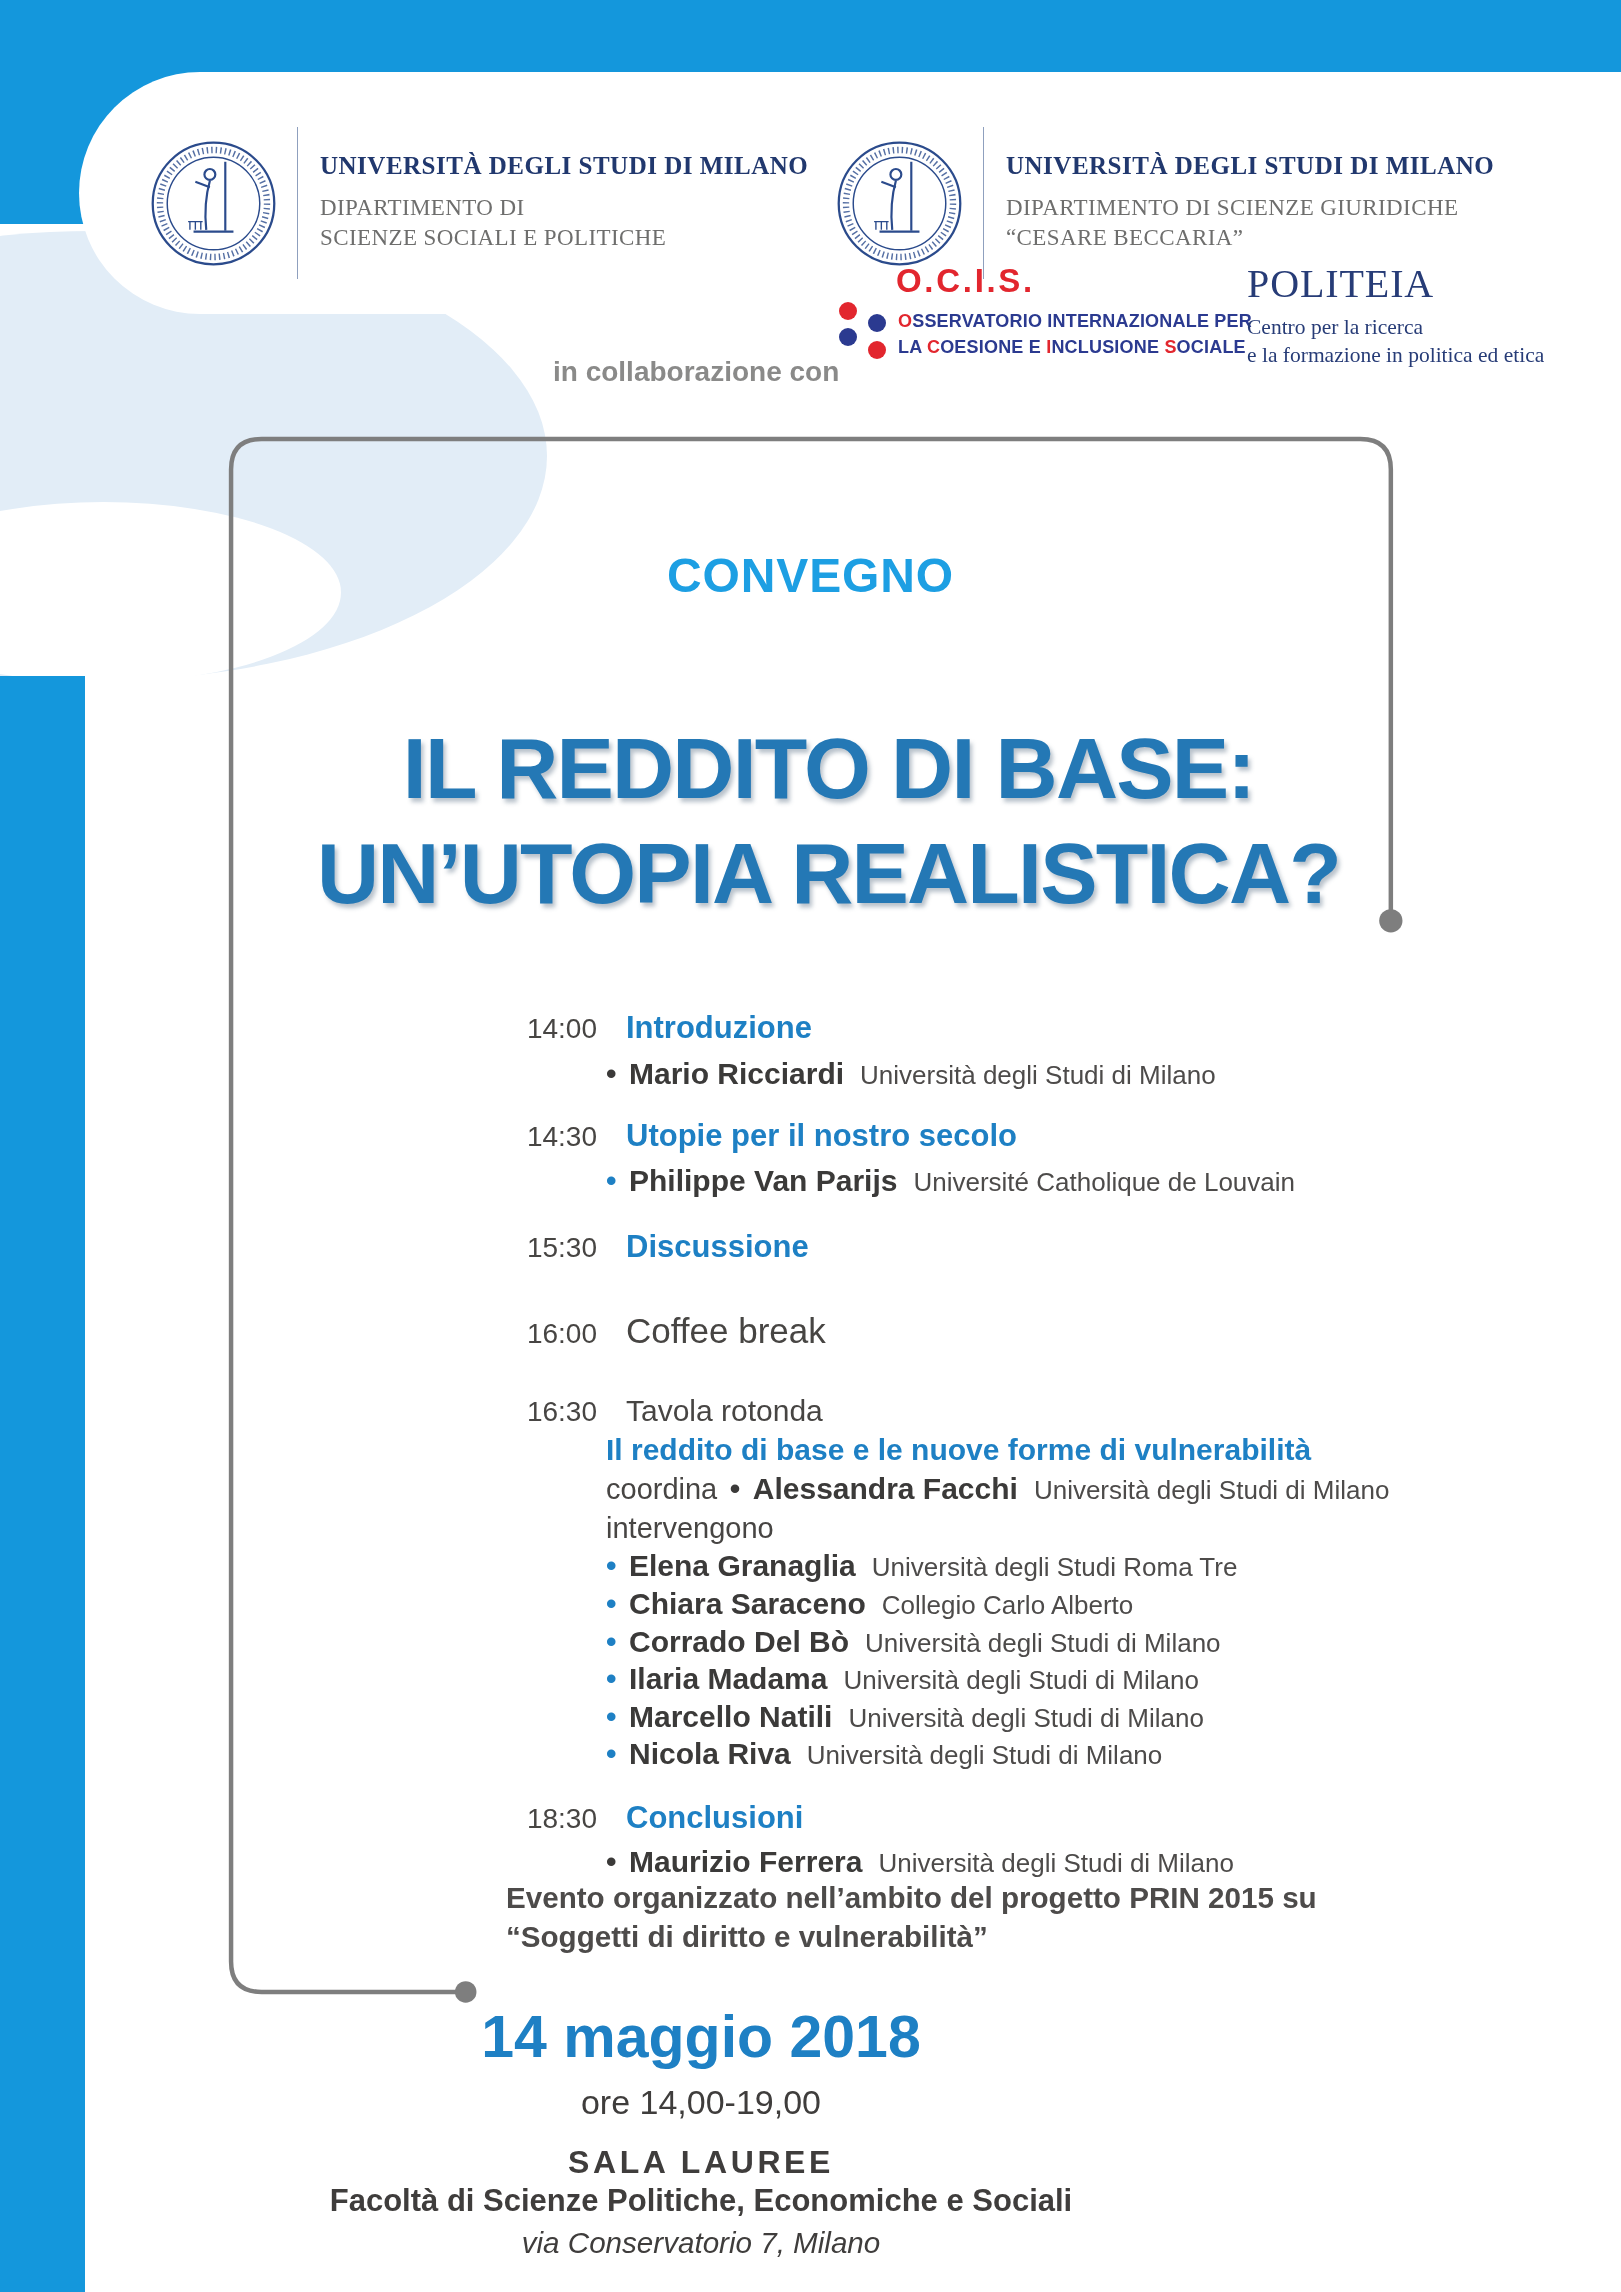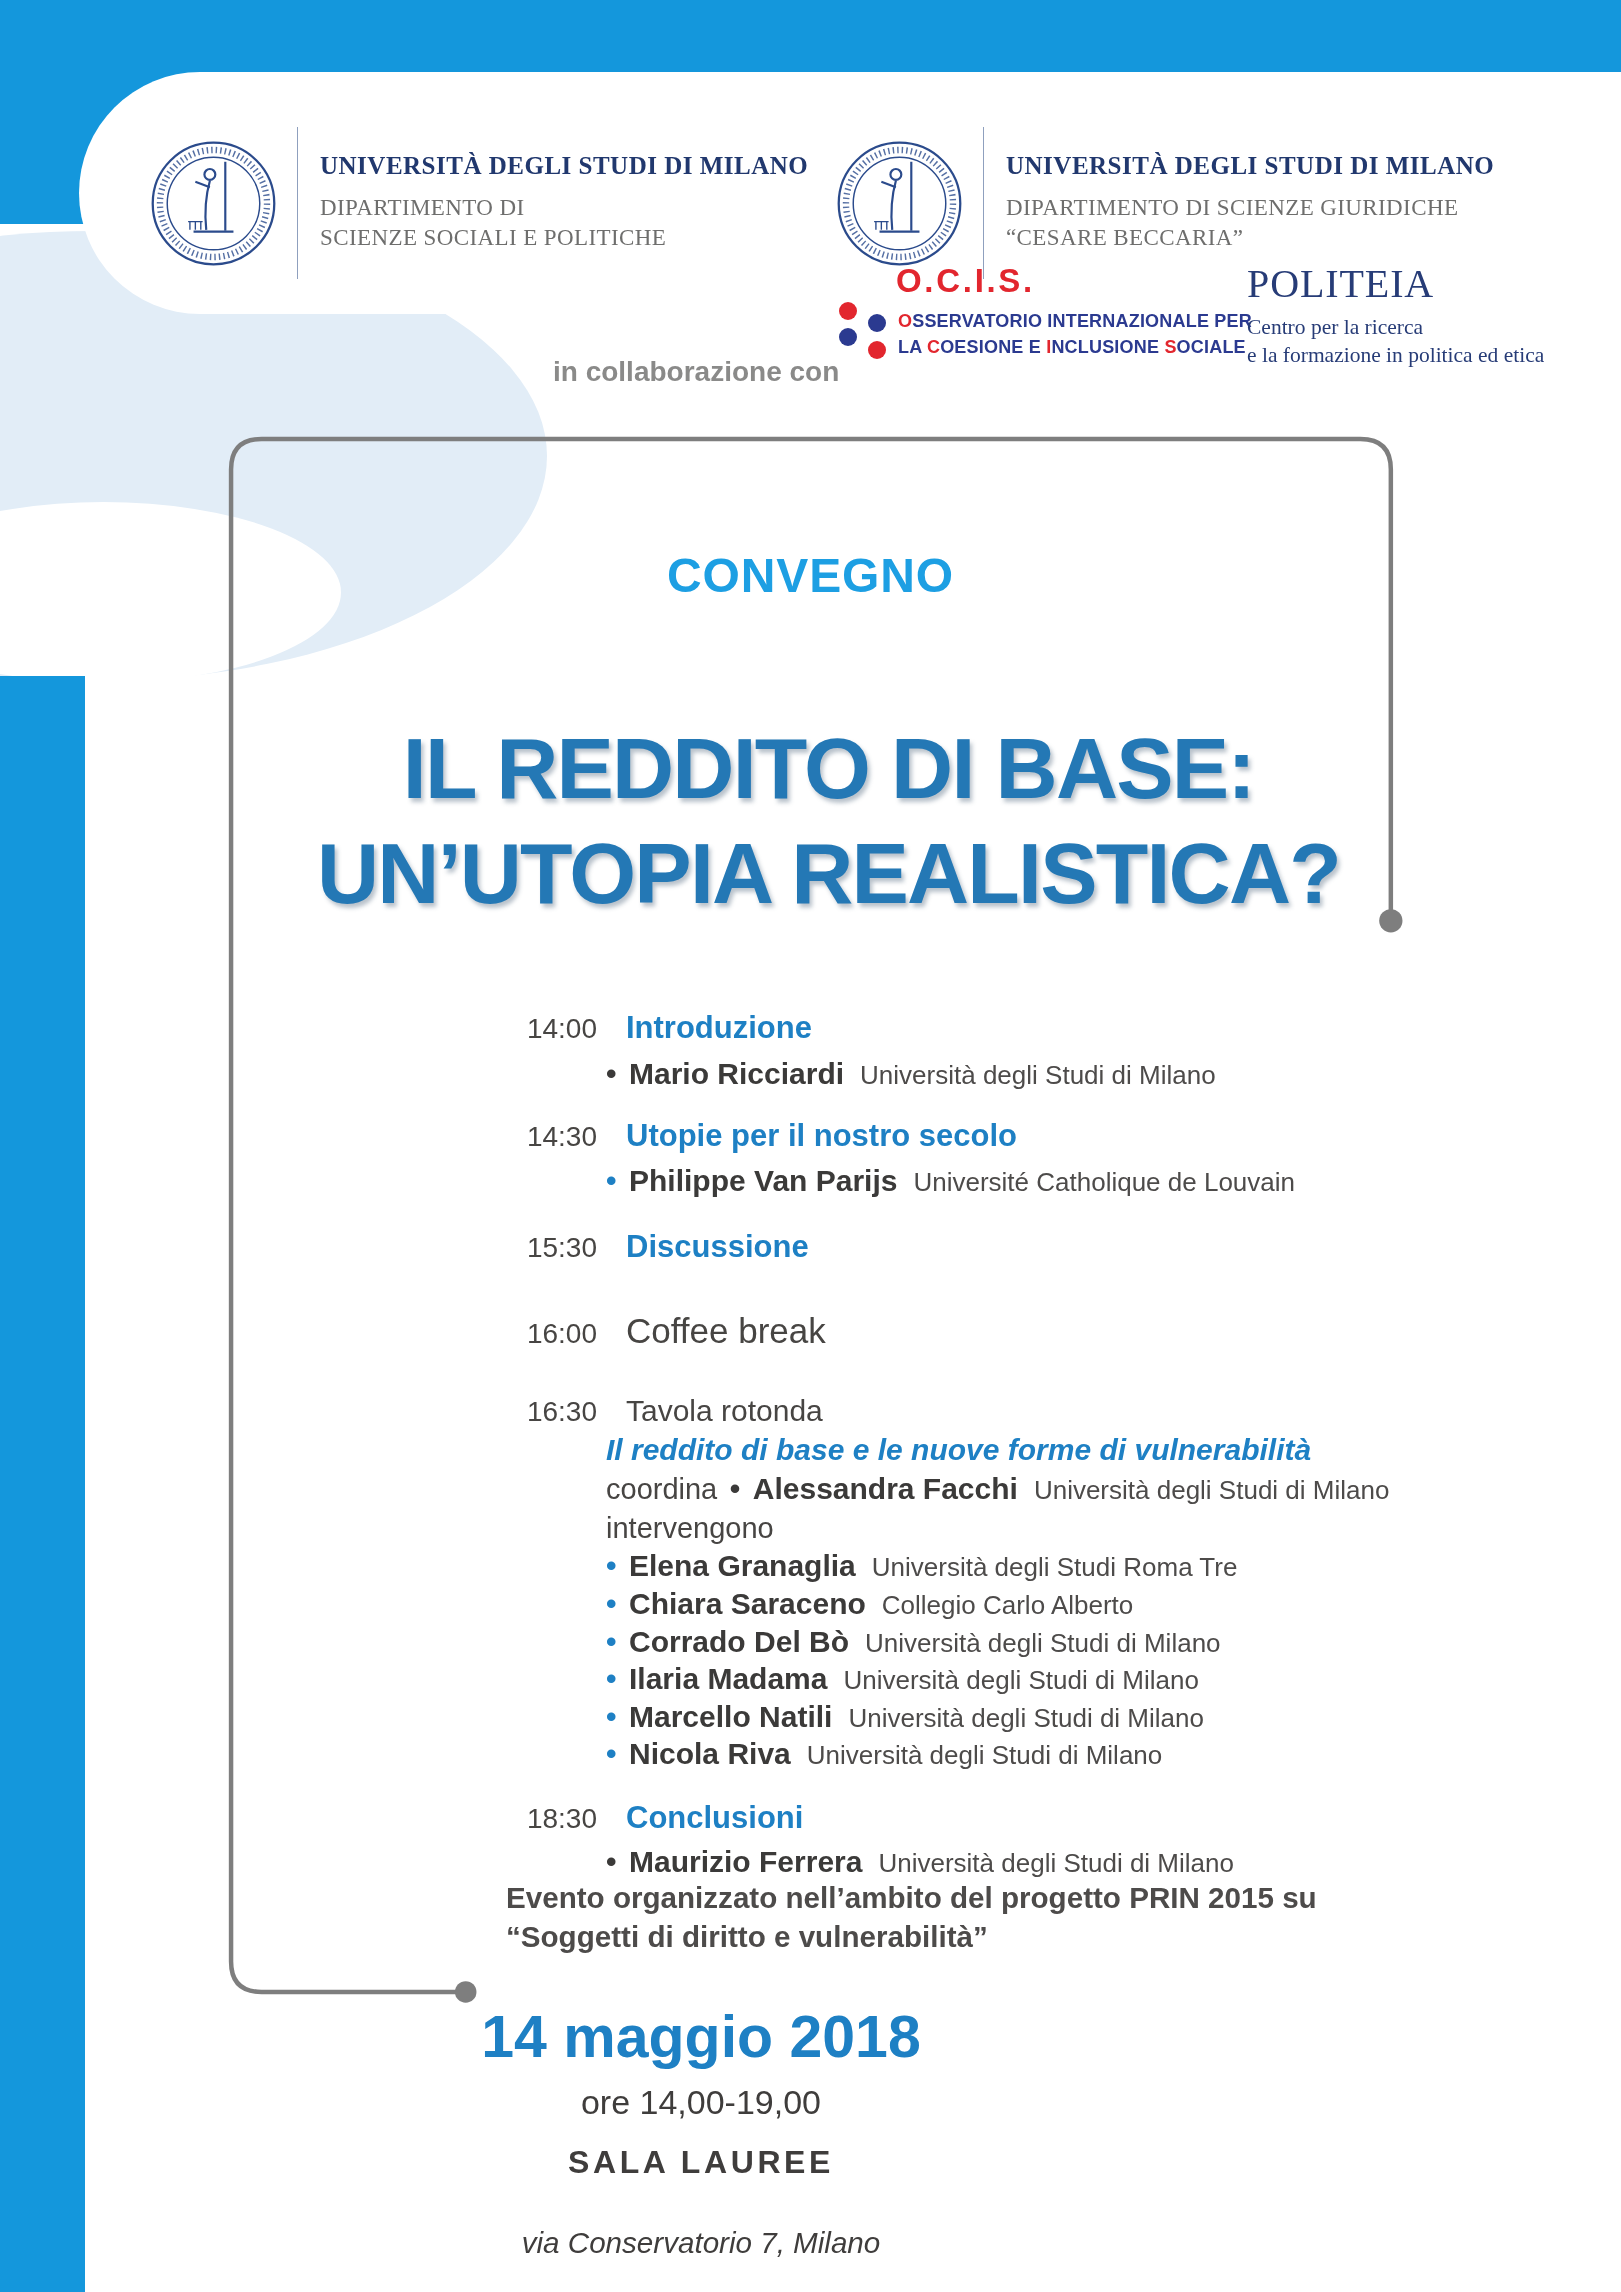--- a/index.html
+++ b/index.html
@@ -51,21 +51,21 @@
   .prow{position:absolute;left:524px;width:1030px;display:flex;align-items:baseline;}
   .ptime{flex:0 0 73px;text-align:right;font-size:28px;color:#474543;margin-right:29px;}
   .ptitle{font-size:31px;font-weight:bold;color:#1E80C4;}
   .ptitle-plain{font-size:30px;color:#474543;font-weight:normal;}
   .ptitle-small{font-size:35px;color:#474543;font-weight:normal;}
   .pline{position:absolute;left:606px;display:flex;align-items:baseline;white-space:nowrap;}
   .bullet{font-size:30px;font-weight:bold;margin-right:12.5px;}
   .bullet-dark{color:#3B3A39;} .bullet-blue{color:#1E80C4;}
   .spk-name{font-size:30px;font-weight:bold;color:#3B3A39;}
   .spk-affil{font-size:26px;color:#4D4B4A;margin-left:16px;}
-  .subtitle-blue{font-size:30px;font-weight:bold;color:#1E80C4;font-style:italic;}
+  .subtitle-blue{font-size:30px;font-weight:bold;color:#1E80C4;}
   .plain-word{font-size:29px;color:#474543;margin-right:12.5px;}
   .note-line{position:absolute;left:506px;font-size:29.6px;font-weight:bold;color:#4D4B4A;}
 
   
   .f-center{position:absolute;left:0;width:1402px;text-align:center;color:#3F3D3C;}
   .f-date{top:2003px;font-size:59px;font-weight:bold;color:#1E80C4;}
   .f-hours{top:2083px;font-size:34px;font-weight:normal;}
   .f-room{top:2144px;font-size:32px;font-weight:bold;letter-spacing:3.6px;}
   .f-faculty{top:2183px;font-size:31px;font-weight:bold;}
   .f-address{top:2226px;font-size:29.6px;font-style:italic;}
@@ -247,16 +247,17 @@
     <span class="spk-name">Maurizio Ferrera</span>
     <span class="spk-affil">Università degli Studi di Milano</span>
   </div>
 
   <div class="note-line" style="top:1881px;">Evento organizzato nell’ambito del progetto PRIN 2015 su</div>
   <div class="note-line" style="top:1920px;">“Soggetti di diritto e vulnerabilità”</div>
 
   <div class="f-center f-date">14 maggio 2018</div>
   <div class="f-center f-hours">ore 14,00-19,00</div>
   <div class="f-center f-room">SALA LAUREE</div>
+  <div class="f-center f-faculty">Facoltà di Scienze Politiche, Economiche e Sociali</div>
   <div class="f-center f-address">via Conservatorio 7, Milano</div>
 
 </div>
 
 
 </body></html>

